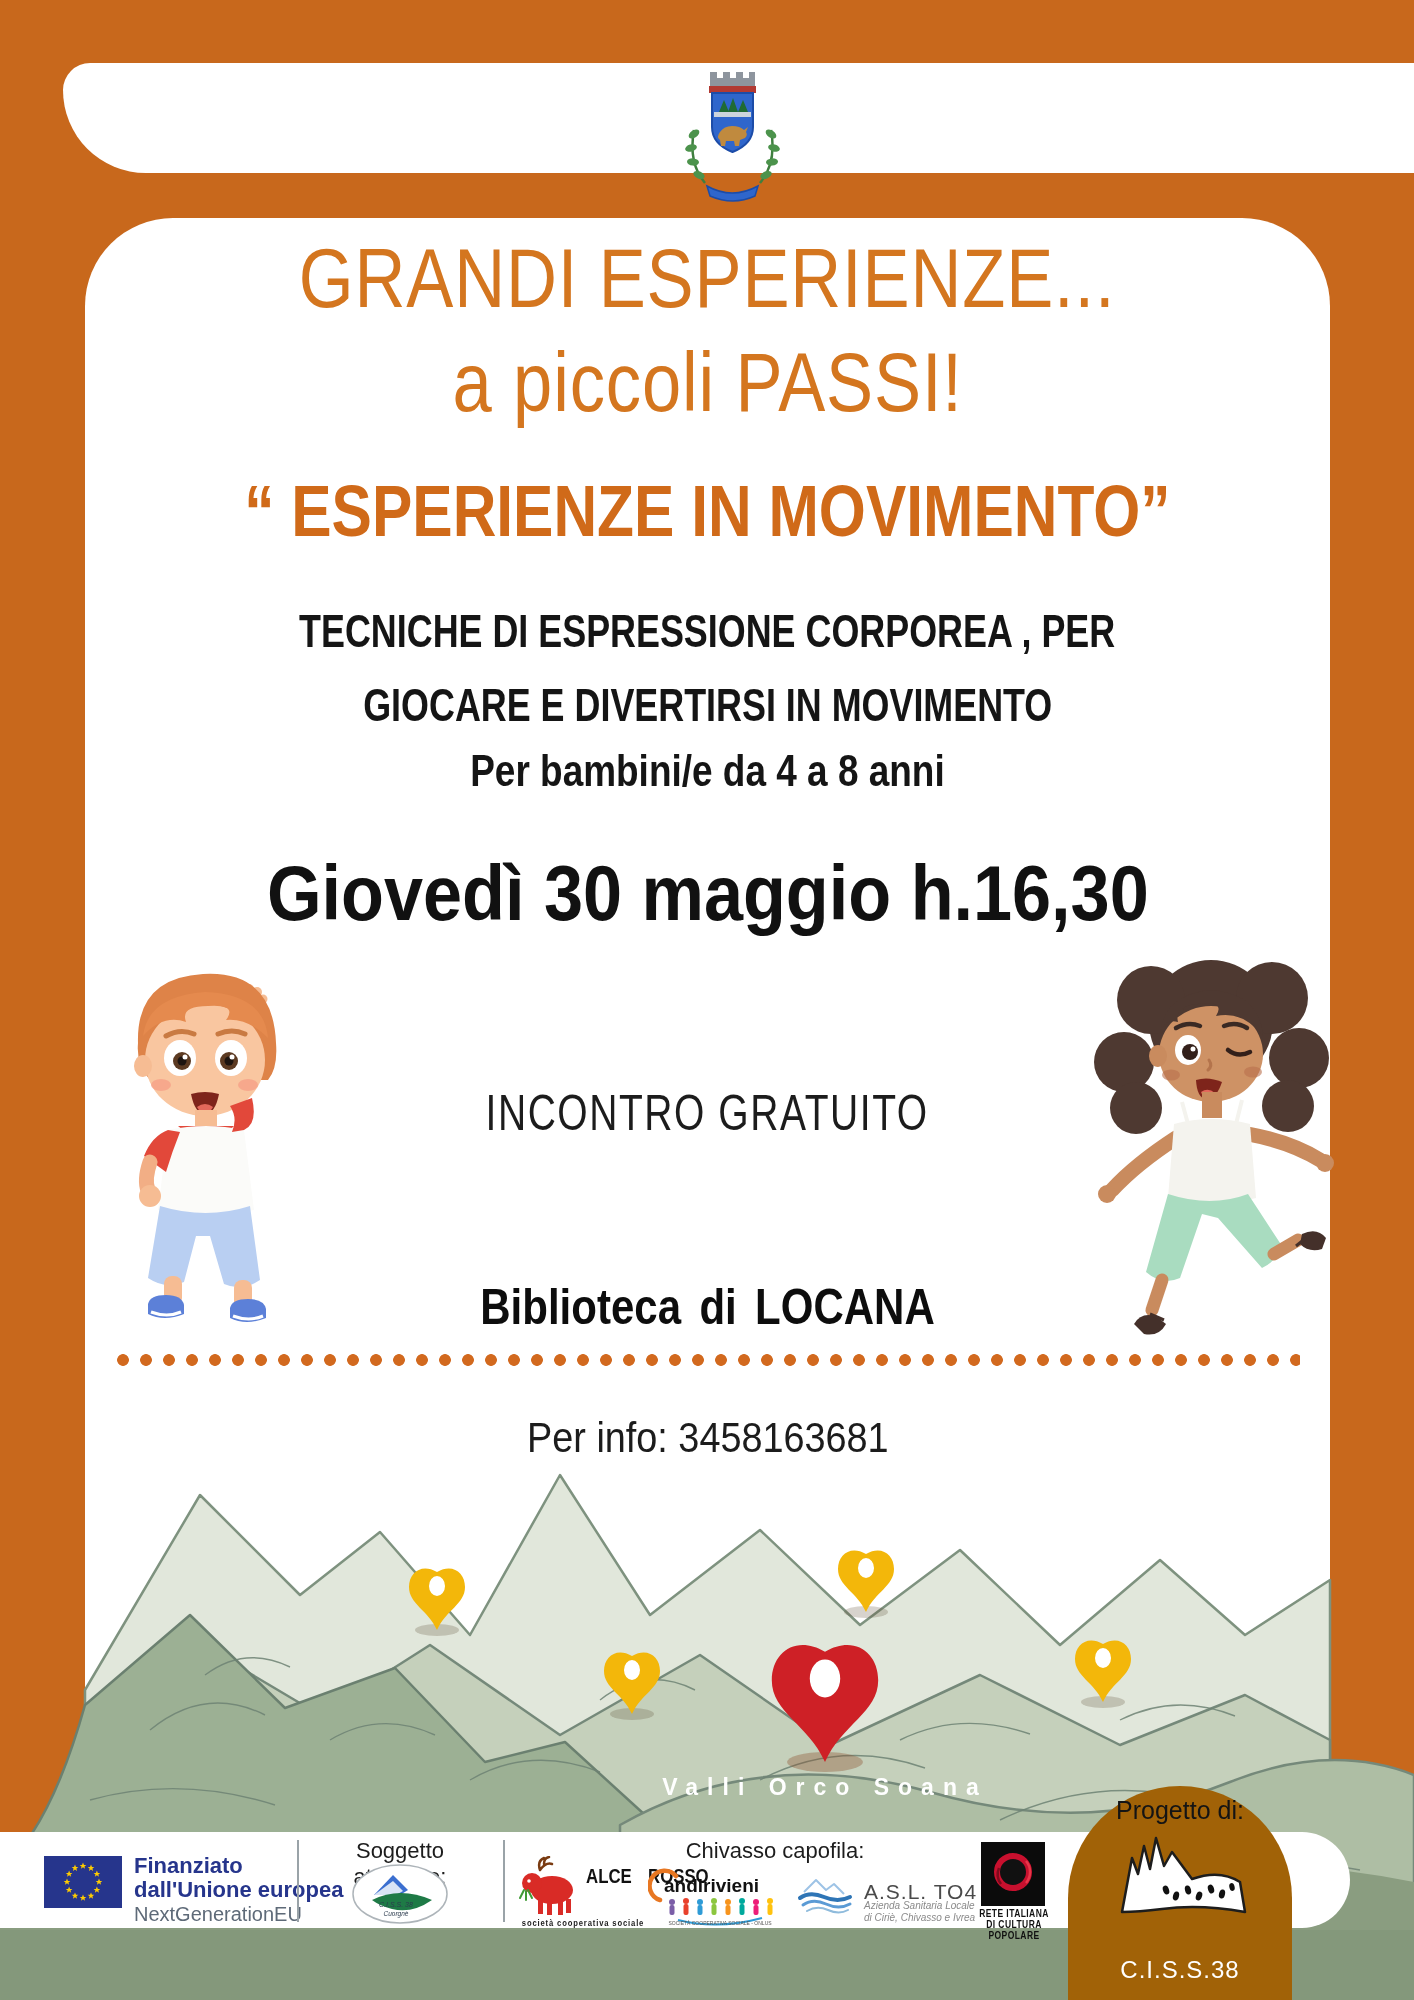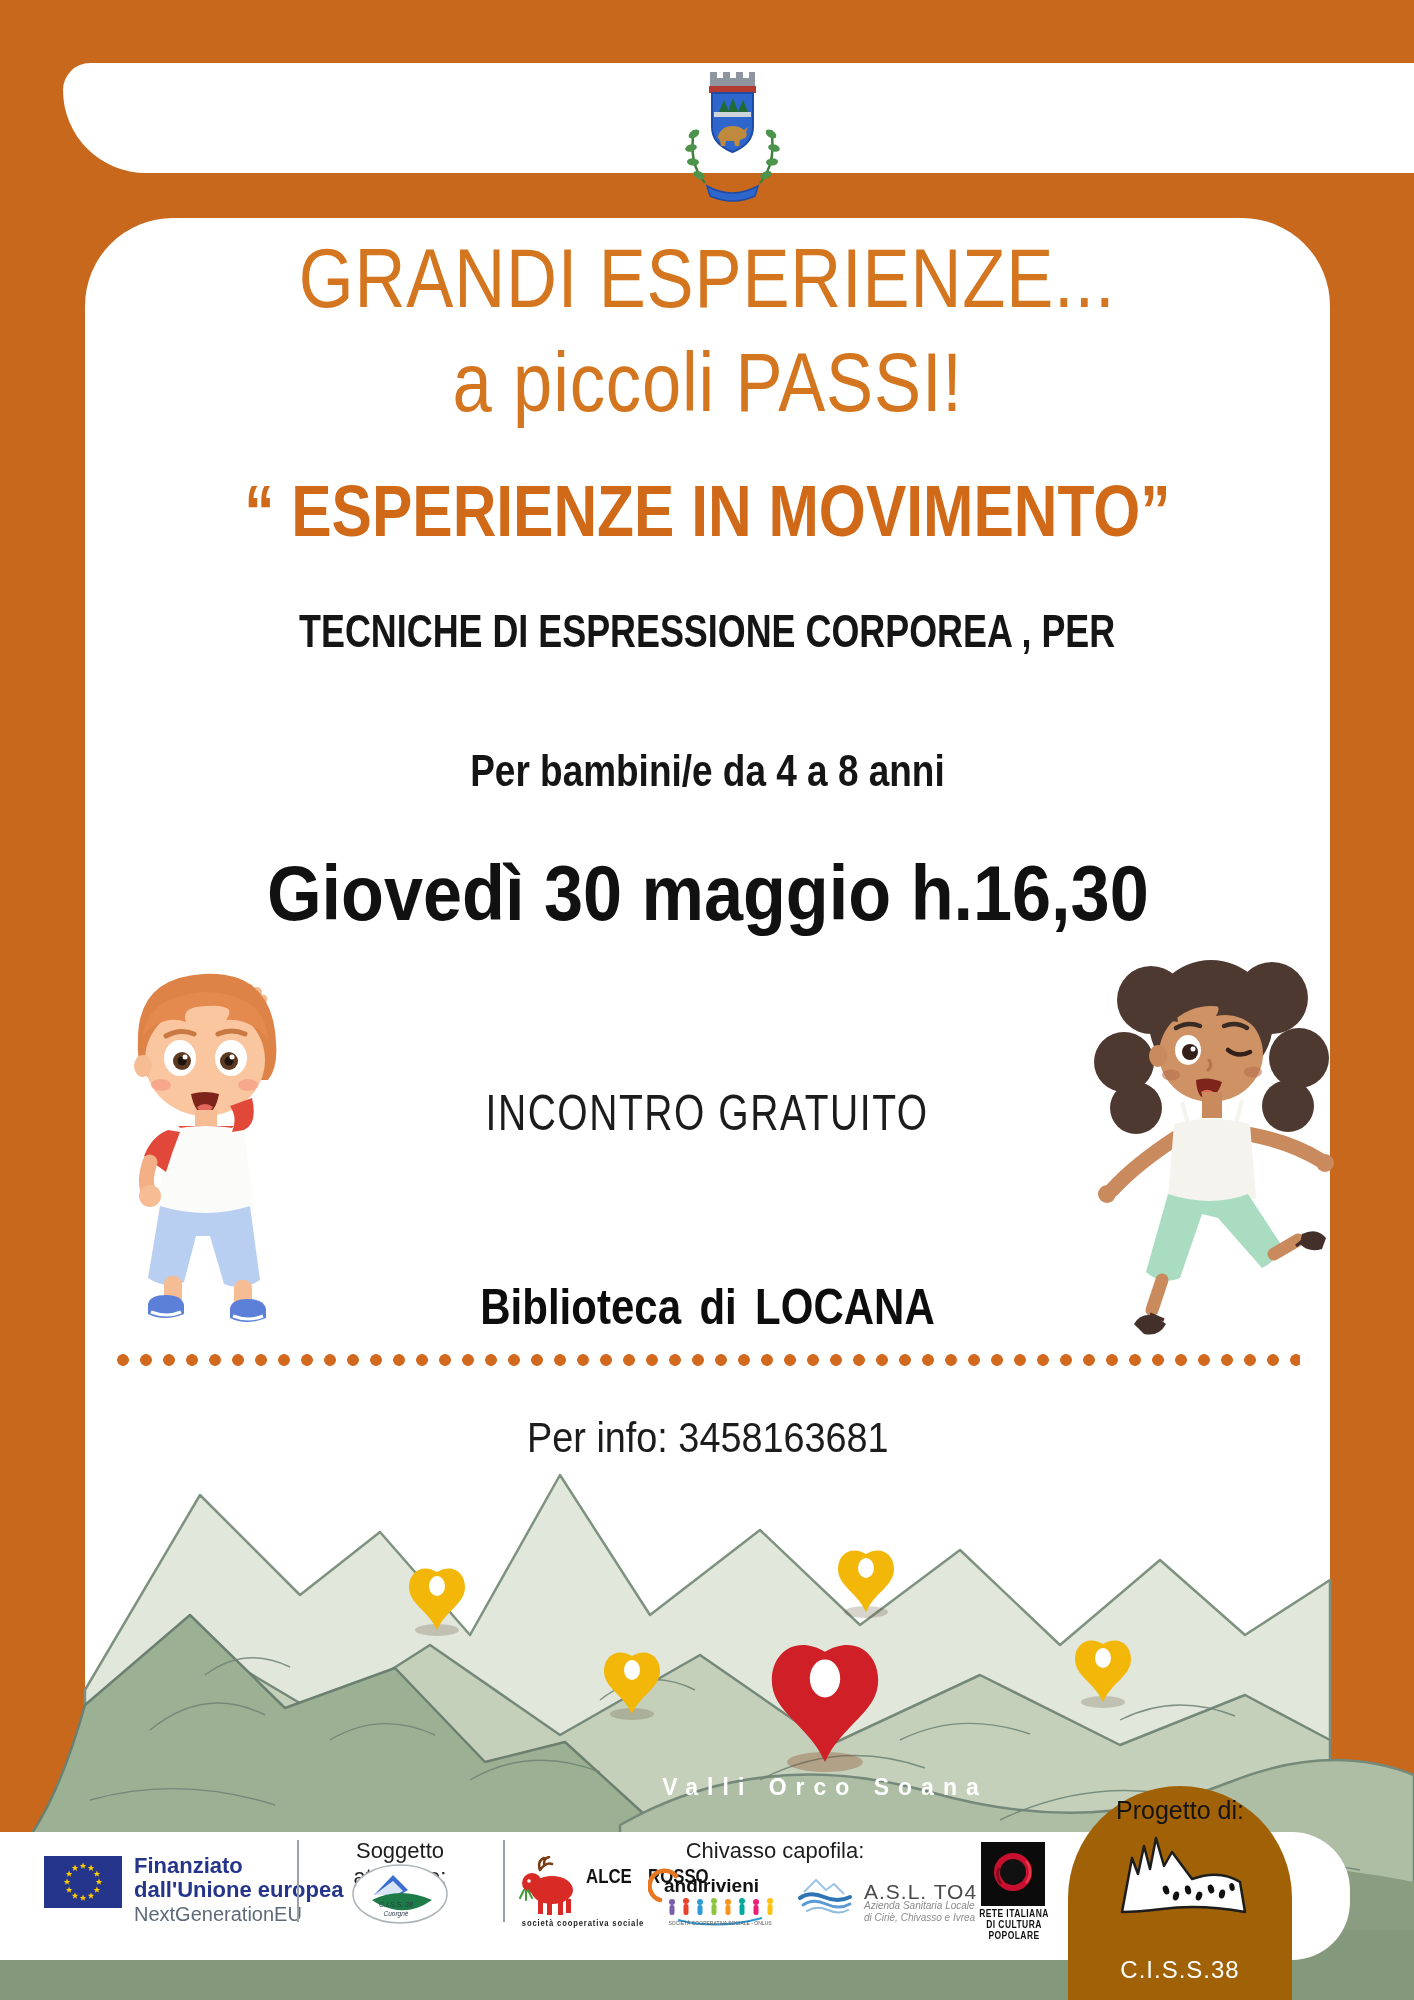--- a/index.html
+++ b/index.html
@@ -24,21 +24,21 @@
   .venue{color:#0d0d0d;font-size:50px;font-weight:700;word-spacing:8px;}
   .contact{color:#1c1c1c;font-size:42px;font-weight:400;}
 
   .dots{left:115px;top:1352px;width:1185px;height:16px;
         background-image:radial-gradient(circle at 8px 8px,#D2691E 5.5px,transparent 6.2px);
         background-size:23px 16px;background-repeat:repeat-x;}
 
   .valli{left:625px;top:1774px;width:400px;text-align:center;color:#fff;font-size:23px;
          font-weight:700;letter-spacing:9px;}
 
-  .strip{left:0;top:1832px;width:1350px;height:128px;background:#fff;
+  .strip{left:0;top:1832px;width:1350px;height:96px;background:#fff;
          border-radius:0 58px 58px 0;z-index:6;}
   .green-bar{left:0;top:1930px;width:1414px;height:70px;background:#84987B;z-index:5;}
   .divider{position:absolute;top:8px;width:2px;height:82px;background:#9aa3a8;}
 
   .label{font-size:22px;color:#1d1d1d;font-weight:400;}
   .eu-t1,.eu-t2{font-size:22px;font-weight:700;color:#26358C;line-height:24px;}
   .eu-t3{font-size:20px;color:#5E6A78;line-height:24px;}
 
   .alce-word{font-size:21px;line-height:20px;font-weight:700;color:#111;
              transform:scaleX(.8);transform-origin:left;display:inline-block;}
@@ -95,20 +95,23 @@
     <span class="cond">GRANDI ESPERIENZE...</span>
   </div>
   <div class="abs ctr title" style="top:334px">
     <span class="cond">a piccoli PASSI!</span>
   </div>
   <div class="abs ctr subtitle" style="top:470px">
     <span class="cond">“ ESPERIENZE IN MOVIMENTO”</span>
   </div>
   <div class="abs ctr body-bold" style="top:604px">
     <span class="cond78">TECNICHE DI ESPRESSIONE CORPOREA , PER</span>
+  </div>
+  <div class="abs ctr body-bold" style="top:678px">
+    <span class="cond78">GIOCARE E DIVERTIRSI IN MOVIMENTO</span>
   </div>
   <div class="abs ctr body-bold" style="top:746px;font-size:44px">
     <span class="cond">Per bambini/e da 4 a 8 anni</span>
   </div>
   <div class="abs ctr date" style="top:848px">
     <span class="cond90">Giovedì 30 maggio h.16,30</span>
   </div>
   <div class="abs ctr note" style="top:1084px">
     <span class="cond78">INCONTRO GRATUITO</span>
   </div>

